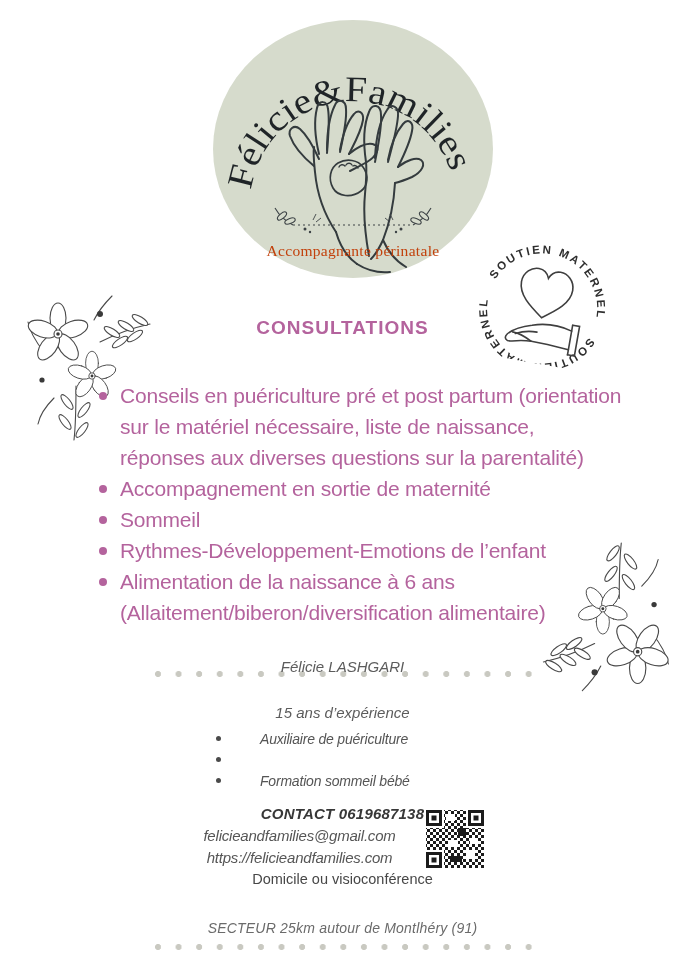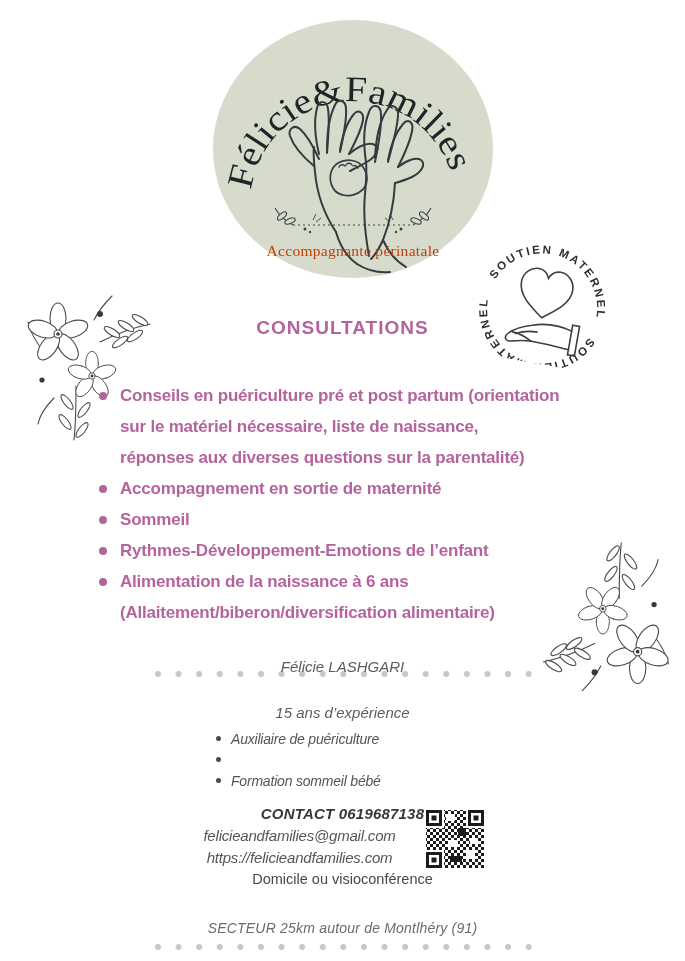--- a/index.html
+++ b/index.html
@@ -20,36 +20,36 @@
   
   .flowers-left{position:absolute;left:14px;top:282px;width:142px;height:162px;}
   .flowers-right{position:absolute;left:537px;top:539px;width:146px;height:166px;transform:rotate(180deg);}
 
   
   .c-title{position:absolute;left:0;top:317px;width:100%;text-align:center;
         color:#b4639d;font-weight:bold;font-size:19px;letter-spacing:1px;}
   .c-list{position:absolute;left:99px;top:380px;width:560px;}
   .c-item{display:flex;}
   .c-bullet{flex:none;width:8px;height:8px;border-radius:50%;background:#b4639d;margin:12px 13px 0 0;}
-  .c-lines{color:#b4639d;font-weight:bold;font-size:17px;letter-spacing:-0.2px;}
+  .c-lines{color:#b4639d;font-weight:normal;font-size:21px;letter-spacing:-0.2px;}
   .c-line{line-height:31px;white-space:nowrap;}
 
   
   .dots{position:absolute;left:154px;width:392px;height:8px;background-repeat:repeat-x;
         background-image:radial-gradient(circle at 4px 4px,#c9c9c1 2.7px,rgba(0,0,0,0) 3.4px);
         background-size:20.6px 8px;}
   .dots-top{top:670px;}
   .dots-bottom{top:943px;}
 
   
   .t-center{position:absolute;left:0;width:100%;text-align:center;}
   .about-name{top:658px;font-style:italic;color:#5c5c5c;font-size:15px;}
   .about-exp{top:704px;font-style:italic;color:#5c5c5c;font-size:15px;}
   .cred-list{position:absolute;left:216px;top:728px;}
-  .cred-item{display:flex;align-items:center;height:21px;}
+  .cred-item{display:flex;align-items:center;height:21px;gap:29px;}
   .cred-bullet{width:5px;height:5px;border-radius:50%;background:#4a4a4a;margin-right:10px;}
   .cred-text{font-style:italic;color:#555;font-size:14px;letter-spacing:-0.2px;white-space:nowrap;}
 
   
   .contact-headline{top:805px;font-weight:bold;font-style:italic;color:#383838;font-size:15px;letter-spacing:.2px;}
   .contact-email{top:827px;font-style:italic;color:#565656;font-size:15px;letter-spacing:-0.2px;transform:translateX(-43px);}
   .contact-url{top:849px;font-style:italic;color:#565656;font-size:15px;letter-spacing:-0.2px;transform:translateX(-43px);}
   .contact-mode{top:871px;color:#474747;font-size:14.5px;}
   .qr{position:absolute;left:424px;top:808px;width:62px;height:62px;}
 

